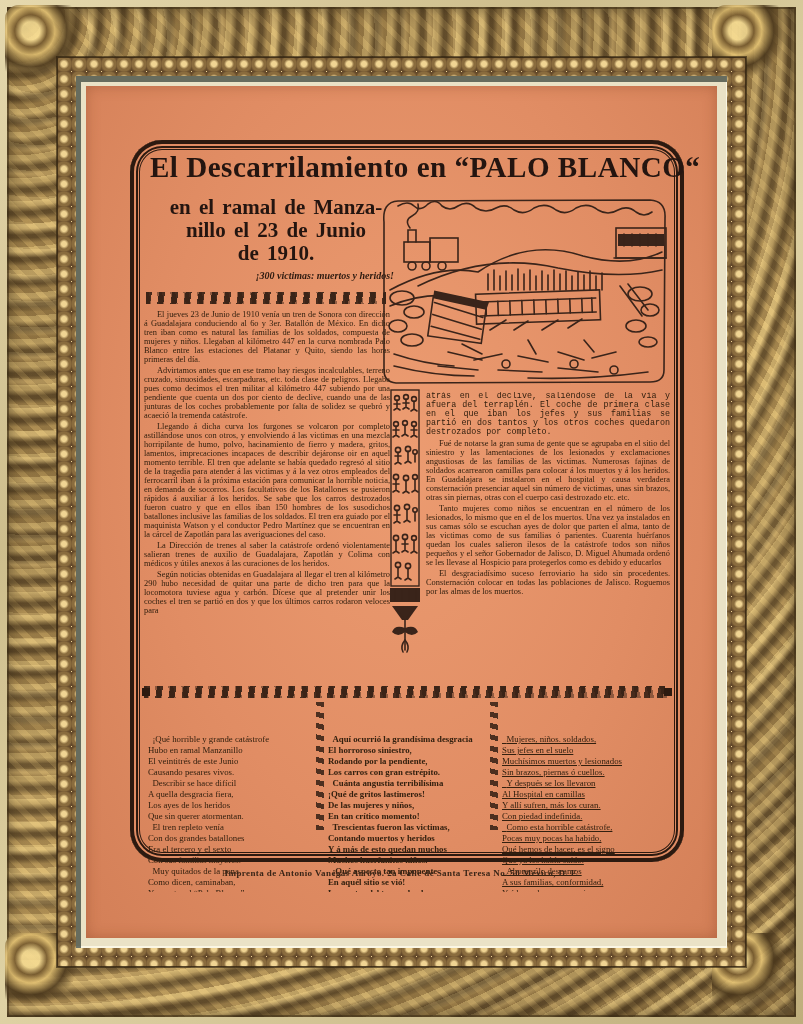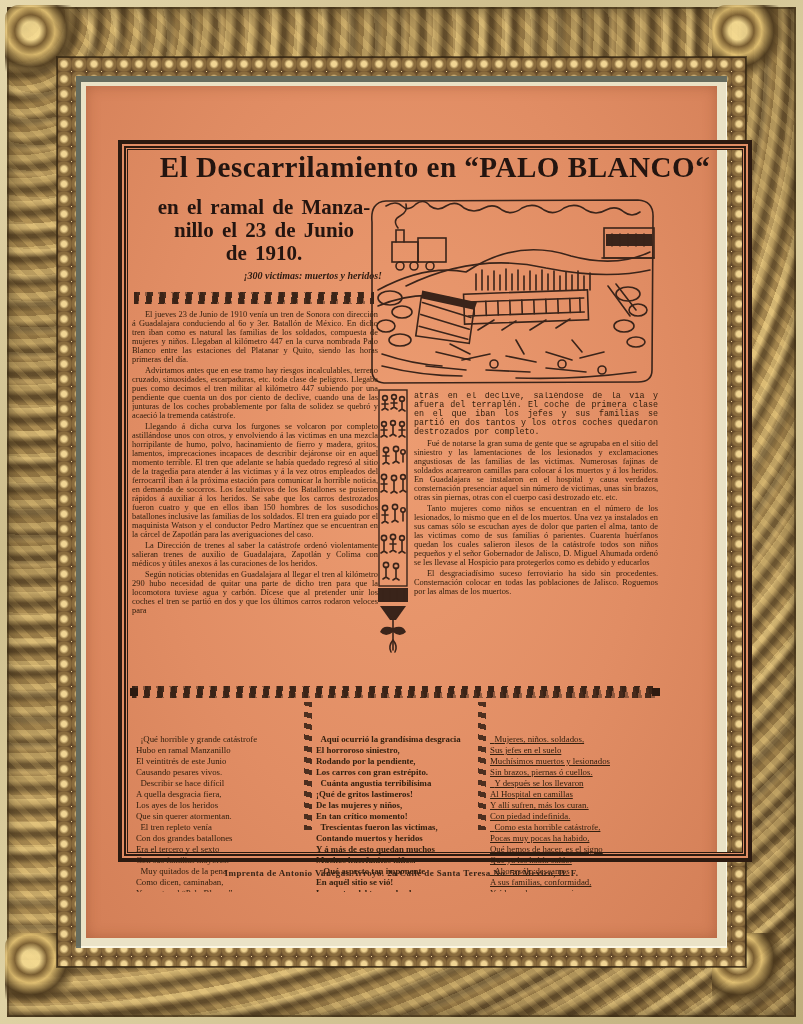--- a/index.html
+++ b/index.html
@@ -44,27 +44,28 @@
   }
   
   .paper{
     position:absolute;inset:86px;
     background:radial-gradient(ellipse at 50% 42%, #ec9c71 0%, #e18d64 55%, #d37f57 100%);
     box-shadow:inset 0 0 14px rgba(120,55,25,.35);
     color:#352116;
   }
   
   .sheet{
-    position:absolute;left:32px;top:54px;width:634px;height:722px;
+    position:absolute;left:44px;top:54px;width:554px;height:722px;
     box-shadow:
       inset 0 0 0 4px #2c1a10,
       inset 0 0 0 6px #e18d64,
       inset 0 0 0 8px #2c1a10,
       inset 0 0 0 9px #e18d64,
       inset 0 0 0 10px #2c1a10;
+    border-radius: 32px;
   }
   .headline{
     position:absolute;top:10px;left:12px;right:12px;text-align:center;
     font-size:30px;font-weight:700;color:#241510;white-space:nowrap;
     transform:scaleX(.97);letter-spacing:.5px;
   }
   .subtitle{
     position:absolute;left:18px;top:56px;width:256px;text-align:center;
     font-size:21px;font-weight:700;line-height:23px;color:#241510;
     white-space:pre-line;word-spacing:3px;

